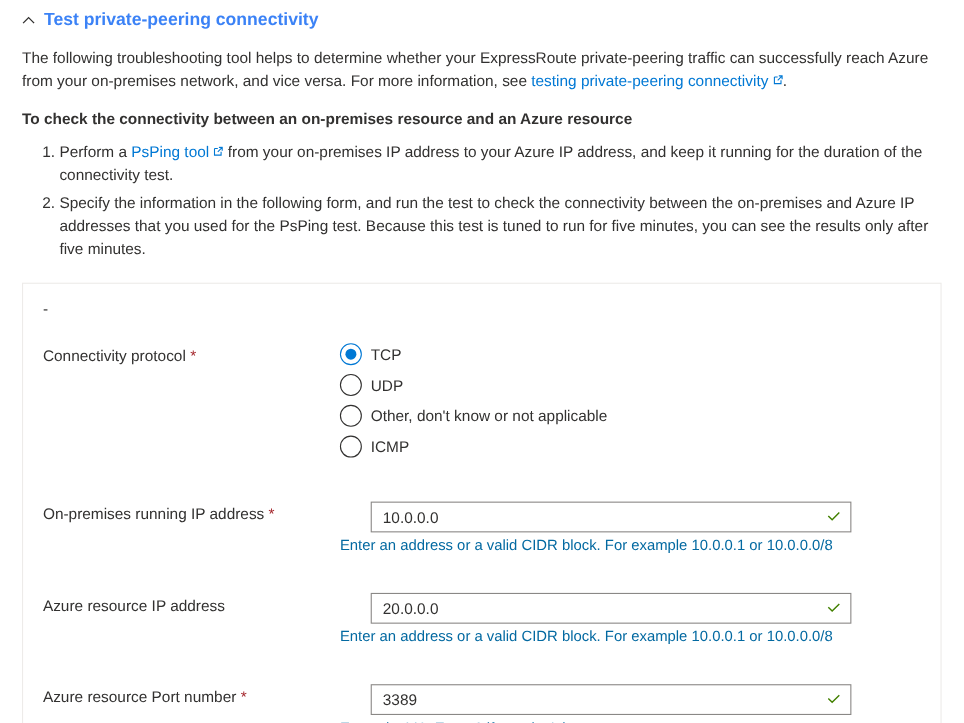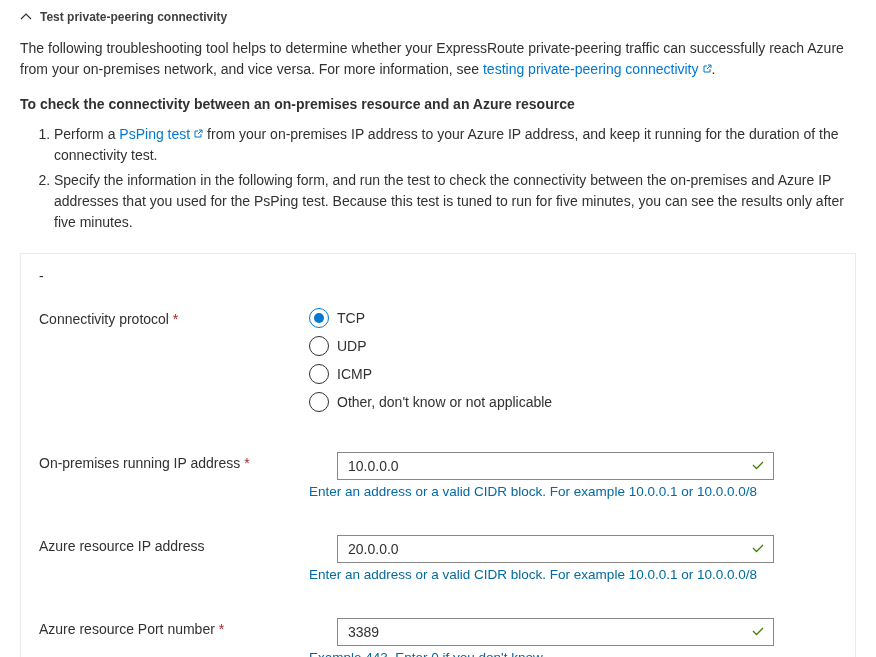--- a/index.html
+++ b/index.html
@@ -22,23 +22,23 @@
       margin-bottom: 14px;
     }
     .chevron-icon {
       width: 12px;
       height: 12px;
       display: inline-flex;
       align-items: center;
       justify-content: center;
     }
     .title {
-      font-size: 12px;
+      font-size: 16px;
       font-weight: 600;
-      color: #404040;
+      color: #3b82f6;
     }
     .description {
       margin-bottom: 16px;
       line-height: 1.5;
       color: #323130;
     }
     .link {
       color: #0078d4;
       text-decoration: none;
     }
@@ -169,21 +169,21 @@
 <p class="description">
   <span>The following troubleshooting tool helps to determine whether your ExpressRoute private-peering traffic can successfully reach Azure from your on-premises network, and vice versa. For more information, see </span><a href="#" class="link"><span>testing private-peering connectivity</span><span class="external-icon"><svg width="10" height="10" viewBox="0 0 10 10">
           <path d="M2 2 H5 M2 2 V8 H8 V5 M5 5 L9 1 M6 1 H9 V4" stroke="#0078d4" stroke-width="1" fill="none"></path>
         </svg></span></a><span>.</span>
 </p>
 
 <p class="subheading">To check the connectivity between an on-premises resource and an Azure resource</p>
 
 <ol class="steps">
   <li>
-    <span>Perform a </span><a href="#" class="link"><span>PsPing test</span><span class="external-icon"><svg width="10" height="10" viewBox="0 0 10 10">
+    <span>Perform a </span><a href="#" class="link"><span>PsPing tool</span><span class="external-icon"><svg width="10" height="10" viewBox="0 0 10 10">
             <path d="M2 2 H5 M2 2 V8 H8 V5 M5 5 L9 1 M6 1 H9 V4" stroke="#0078d4" stroke-width="1" fill="none"></path>
           </svg></span></a><span> from your on-premises IP address to your Azure IP address, and keep it running for the duration of the connectivity test.</span>
   </li>
   <li>Specify the information in the following form, and run the test to check the connectivity between the on-premises and Azure IP addresses that you used for the PsPing test. Because this test is tuned to run for five minutes, you can see the results only after five minutes.</li>
 </ol>
 
 <div class="form-container">
   <div class="minus">-</div>
 
   <div class="form-row radio-row">
@@ -194,25 +194,25 @@
       <label class="radio-option">
         <span class="radio-circle selected"></span>
         <span class="radio-label">TCP</span>
       </label>
       <label class="radio-option">
         <span class="radio-circle"></span>
         <span class="radio-label">UDP</span>
       </label>
       <label class="radio-option">
         <span class="radio-circle"></span>
+        <span class="radio-label">Other, don't know or not applicable</span>
+      </label>
+      <label class="radio-option">
+        <span class="radio-circle"></span>
         <span class="radio-label">ICMP</span>
-      </label>
-      <label class="radio-option">
-        <span class="radio-circle"></span>
-        <span class="radio-label">Other, don't know or not applicable</span>
       </label>
     </div>
   </div>
 
   <div class="form-row input-row">
     <div class="form-label">
       <span>On-premises running IP address</span> <span class="required">*</span>
     </div>
     <div class="input-wrapper">
       <div class="input-box">

